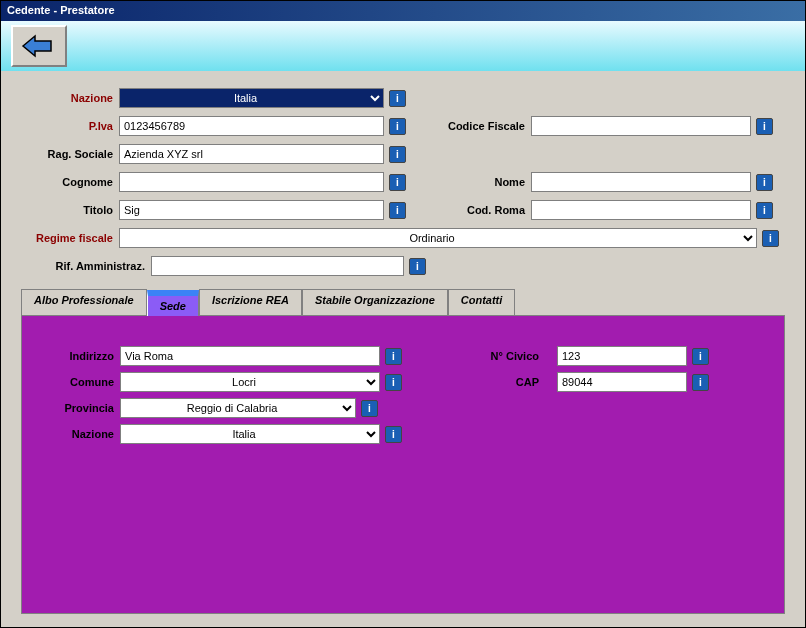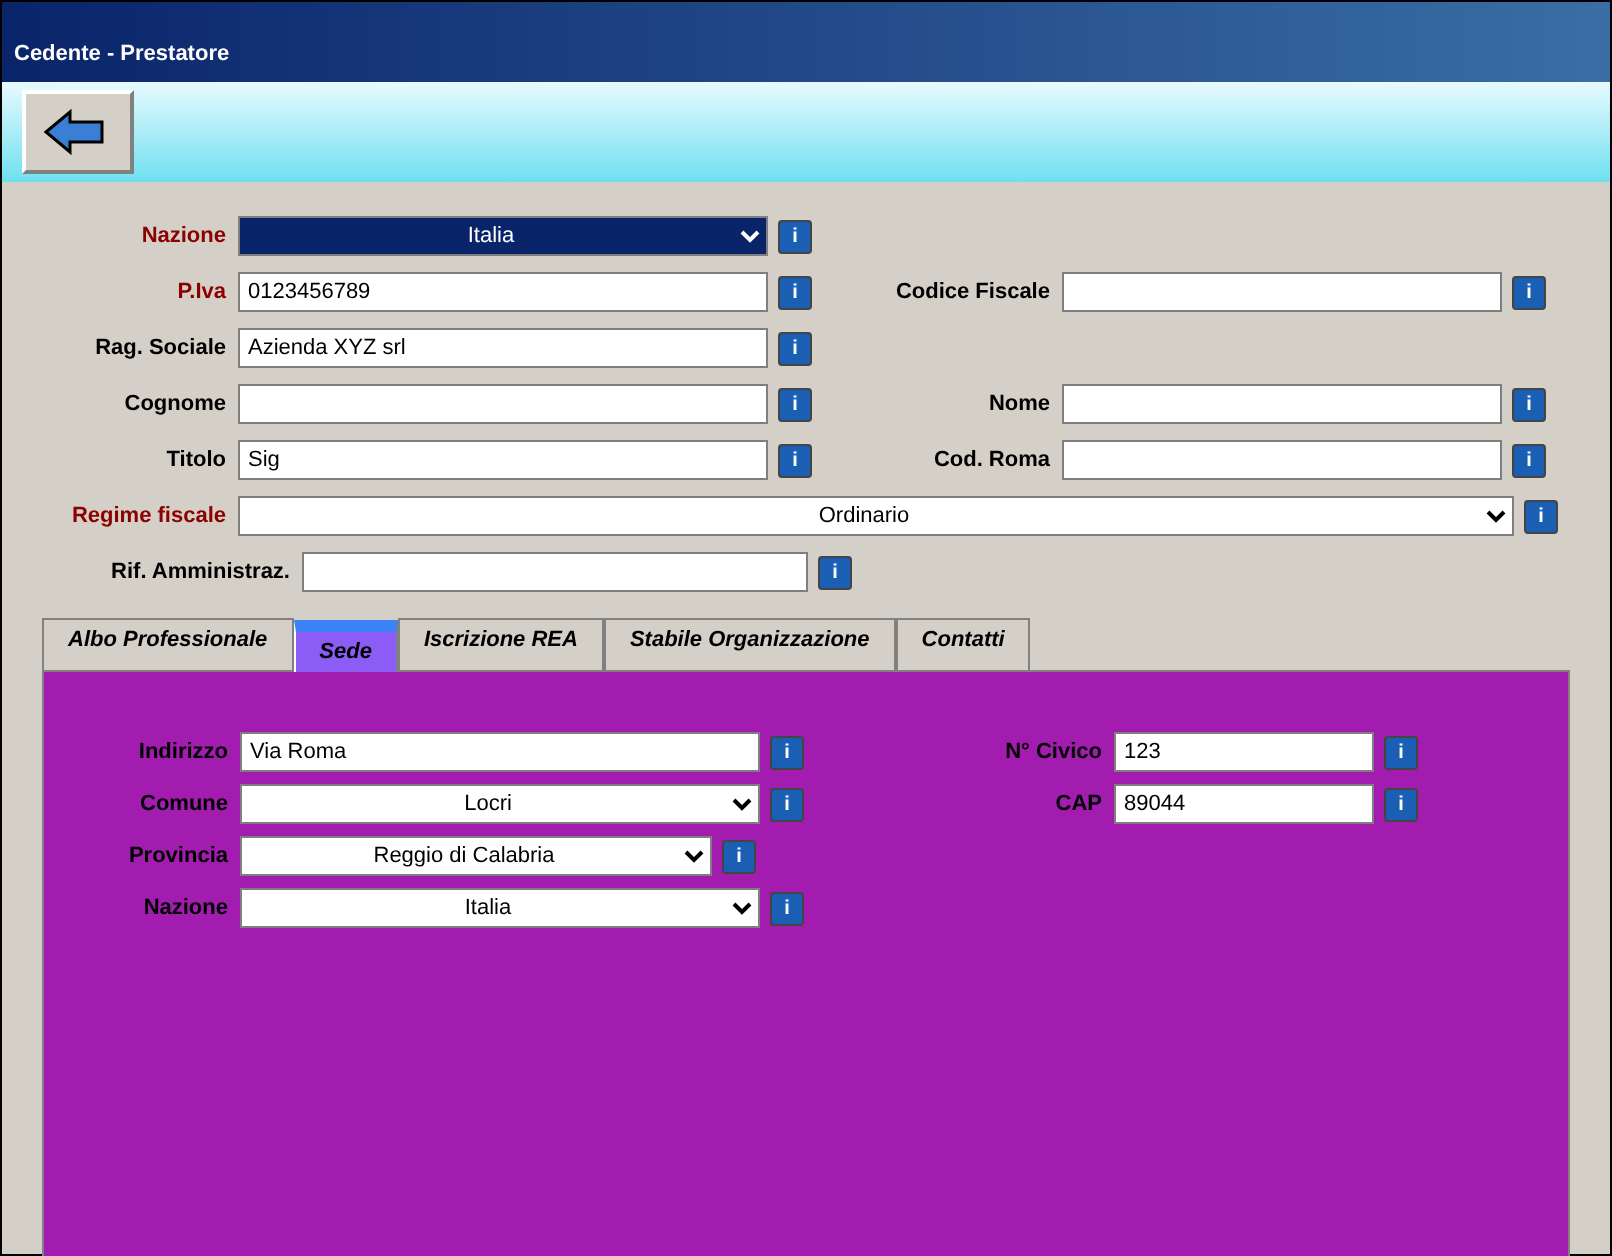--- a/index.html
+++ b/index.html
@@ -10,21 +10,21 @@
   width: 806px;
   height: 628px;
   overflow: hidden;
 }
 .window { border: 1px solid #000; width: 806px; height: 628px; background: #d4d0c8; }
 .titlebar {
   background: linear-gradient(to right, #0a246a, #3a6ea5);
   color: #fff;
   font-weight: bold;
   font-size: 11px;
-  padding: 20px 6px;
+  padding: 3px 6px;
   height: 20px;
 }
 .toolbar {
   height: 50px;
   background: linear-gradient(to bottom, #e8faff, #6fe0ef);
   display: flex;
   align-items: center;
   padding: 4px 10px;
 }
 .back-btn {
@@ -134,21 +134,21 @@
 }
 .inner-lbl {
   width: 78px;
   text-align: right;
   padding-right: 6px;
   font-weight: bold;
 }
 .inner-lbl-right {
   width: 95px;
   text-align: right;
-  padding-right: 6px;
+  padding-right: 18px;
   font-weight: bold;
 }
 .left-col { width: 420px; }
 .right-col { width: 300px; }
 </style>
 </head>
 <body>
 
 <div class="window">
   <div class="titlebar">

